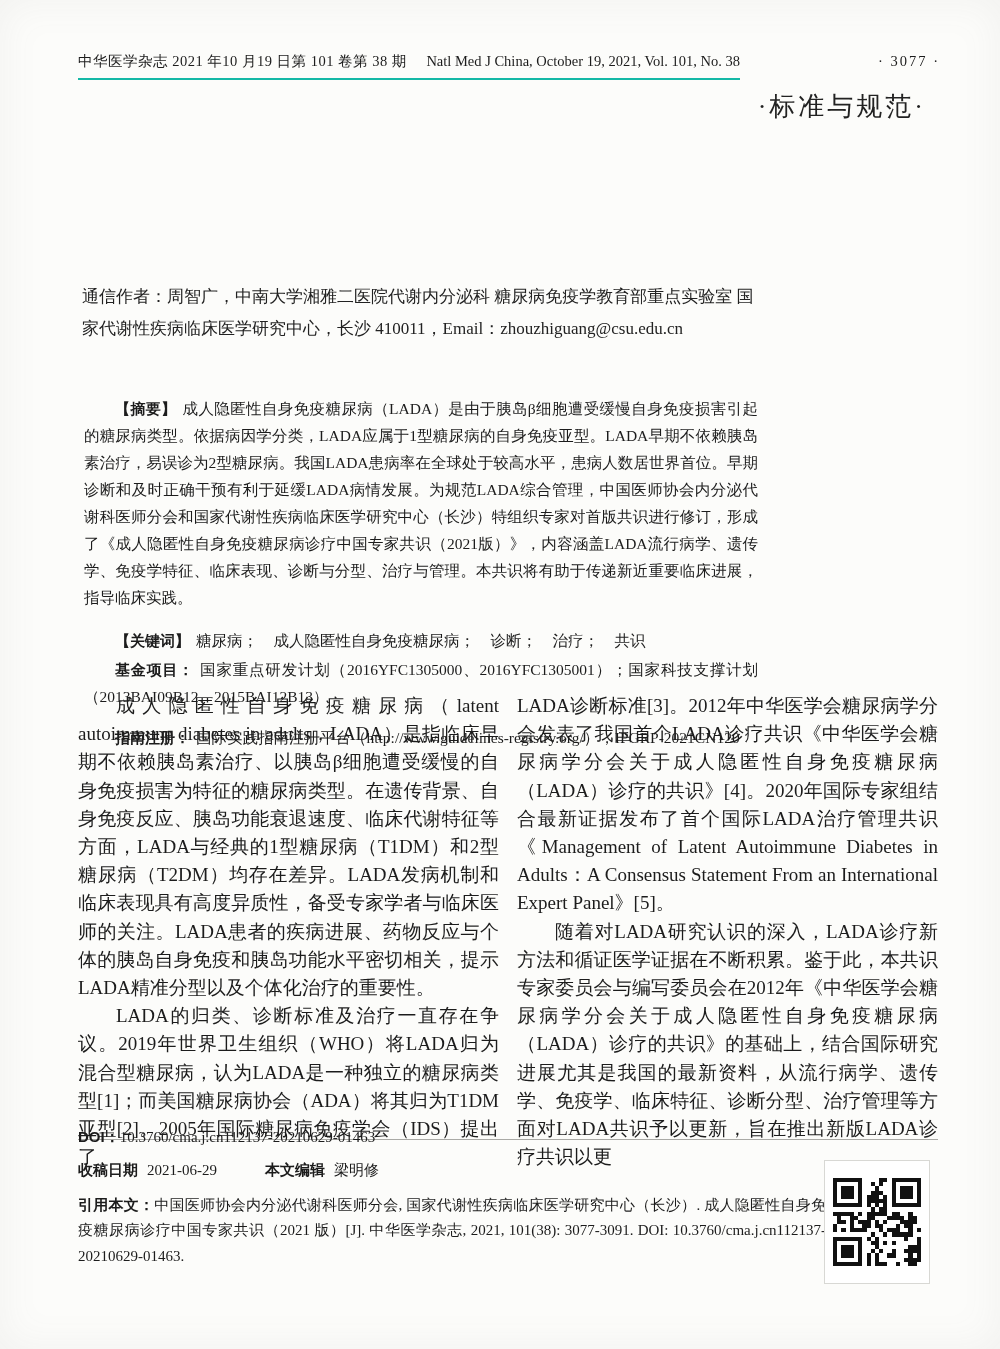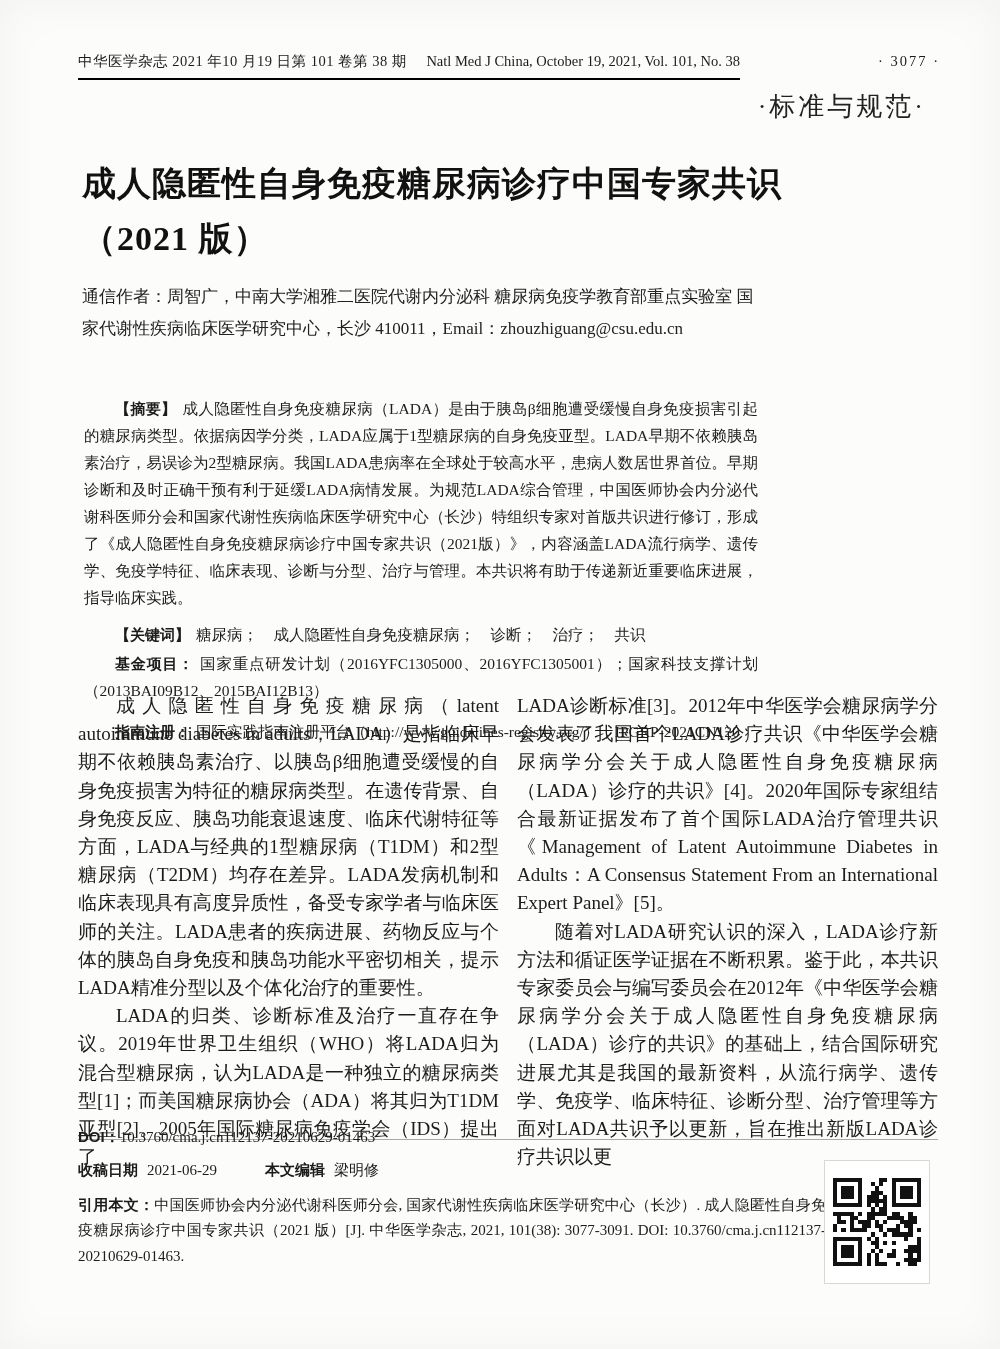--- a/index.html
+++ b/index.html
@@ -19,21 +19,21 @@
   .running-head {
     position: absolute;
     top: 52px; left: 78px; right: 60px;
     display: flex;
     align-items: baseline;
     font-size: 14.5px;
     white-space: nowrap;
   }
   .running-head .rule-group {
     display: inline-block;
-    border-bottom: 2px solid #000000;
+    border-bottom: 2px solid #14b8a6;
     padding-bottom: 7px;
   }
   .running-head .cn { letter-spacing: 0.5px; }
   .running-head .en { margin-left: 16px; }
   .running-head .pageno { margin-left: auto; letter-spacing: 2px; }
 
   
   .section-label {
     position: absolute;
     top: 89px; right: 74px;
@@ -65,21 +65,21 @@
   
   .abstract-block {
     position: absolute;
     top: 396px; left: 84px; width: 674px;
     font-size: 15.5px;
     line-height: 1.74;
     text-align: justify;
   }
   .abstract-block p { text-indent: 2em; }
   .abstract-block .lbl { font-family: "Liberation Sans", "DejaVu Sans", sans-serif; font-weight: bold; margin-right: 0.4em; font-size: 15px; }
-  .abstract-block .keywords { margin-top: 10px; }
+  .abstract-block .keywords { margin-top: 16px; }
   .abstract-block .funding { margin-top: 2px; }
   .abstract-block .registration { margin-top: 14px; }
 
   
   .columns {
     position: absolute;
     top: 692px; left: 78px;
     width: 860px;
     display: flex;
     gap: 18px;
@@ -128,21 +128,20 @@
   <div class="running-head">
     <span class="rule-group">
       <span class="cn">中华医学杂志 2021 年10 月19 日第 101 卷第 38 期</span>
       <span class="en">Natl Med J China, October 19, 2021, Vol. 101, No. 38</span>
     </span>
     <span class="pageno">· 3077 ·</span>
   </div>
 
   <div class="section-label">·标准与规范·</div>
 
-  <h1 class="article-title">成人隐匿性自身免疫糖尿病诊疗中国专家共识（2021 版）</h1>
 
   <div class="authors">
     <div>通信作者：周智广，中南大学湘雅二医院代谢内分泌科 糖尿病免疫学教育部重点实验室 国家代谢性疾病临床医学研究中心，长沙 410011，Email：zhouzhiguang@csu.edu.cn</div>
   </div>
 
   <div class="abstract-block">
     <p class="abstract"><b class="lbl">【摘要】</b><span>成人隐匿性自身免疫糖尿病（LADA）是由于胰岛β细胞遭受缓慢自身免疫损害引起的糖尿病类型。依据病因学分类，LADA应属于1型糖尿病的自身免疫亚型。LADA早期不依赖胰岛素治疗，易误诊为2型糖尿病。我国LADA患病率在全球处于较高水平，患病人数居世界首位。早期诊断和及时正确干预有利于延缓LADA病情发展。为规范LADA综合管理，中国医师协会内分泌代谢科医师分会和国家代谢性疾病临床医学研究中心（长沙）特组织专家对首版共识进行修订，形成了《成人隐匿性自身免疫糖尿病诊疗中国专家共识（2021版）》，内容涵盖LADA流行病学、遗传学、免疫学特征、临床表现、诊断与分型、治疗与管理。本共识将有助于传递新近重要临床进展，指导临床实践。</span></p>
     <p class="keywords"><b class="lbl">【关键词】</b><span>糖尿病；　成人隐匿性自身免疫糖尿病；　诊断；　治疗；　共识</span></p>
     <p class="funding"><b class="lbl">基金项目：</b><span>国家重点研发计划（2016YFC1305000、2016YFC1305001）；国家科技支撑计划（2013BAI09B12、2015BAI12B13）</span></p>
     <p class="registration"><b class="lbl">指南注册：</b><span>国际实践指南注册平台（http://www.guidelines-registry.org/），IPGRP-2021CN120</span></p>

